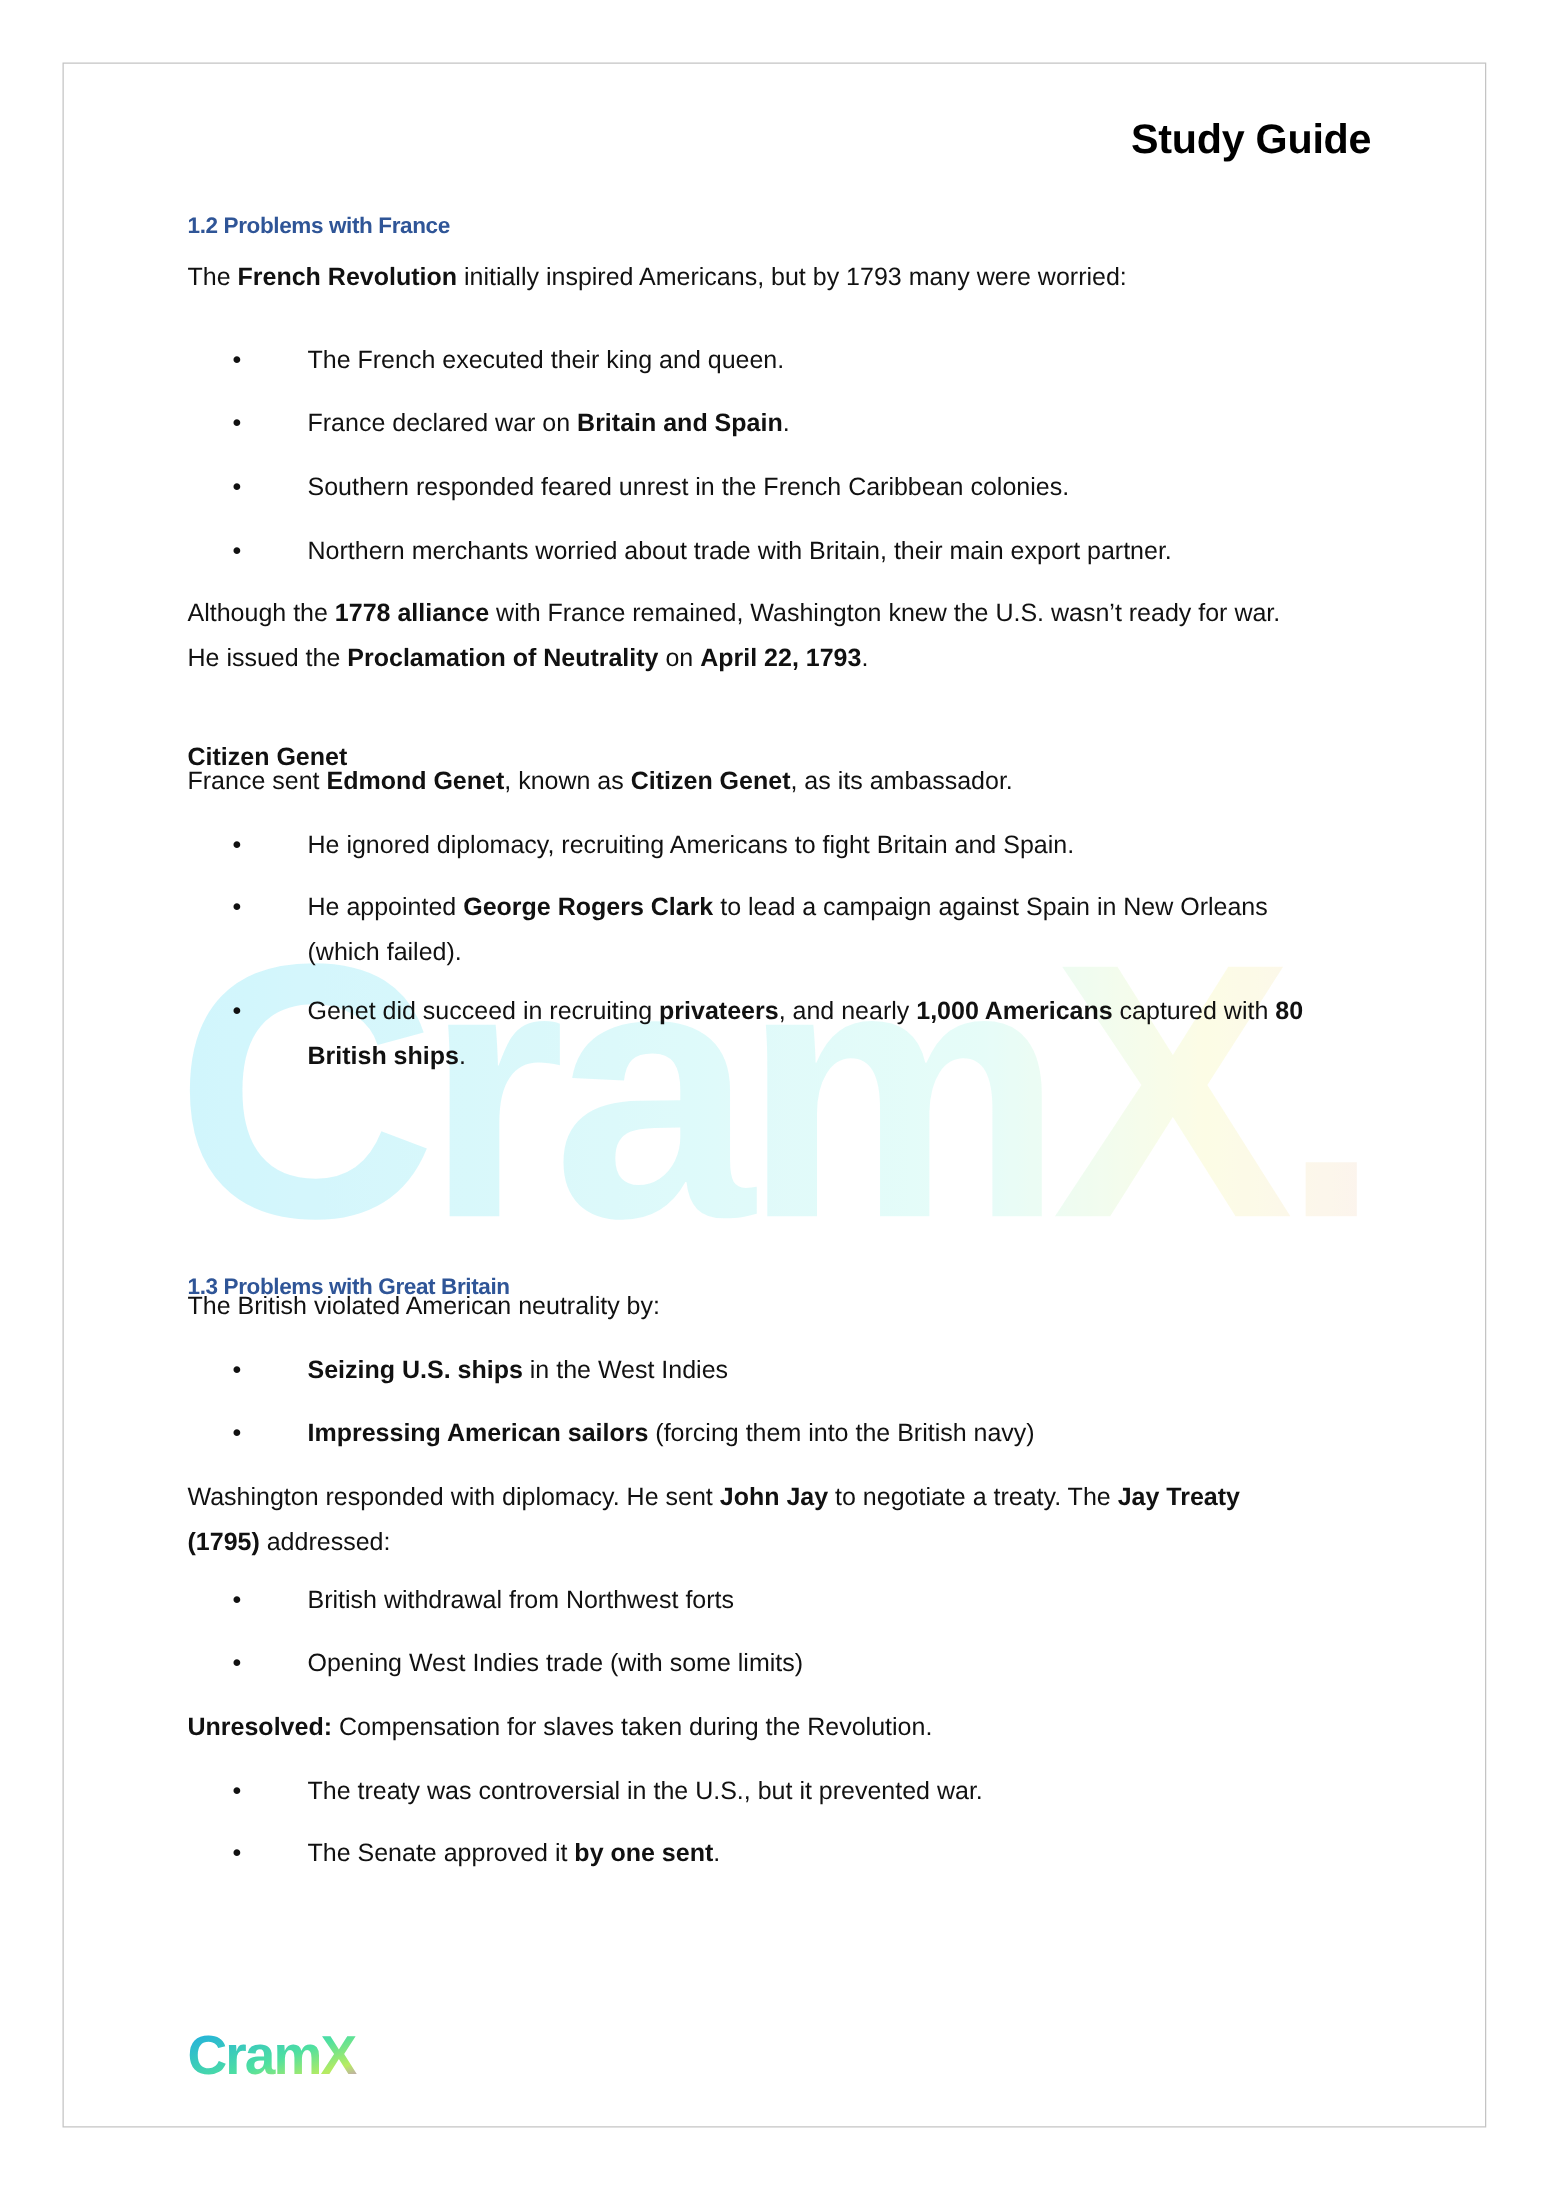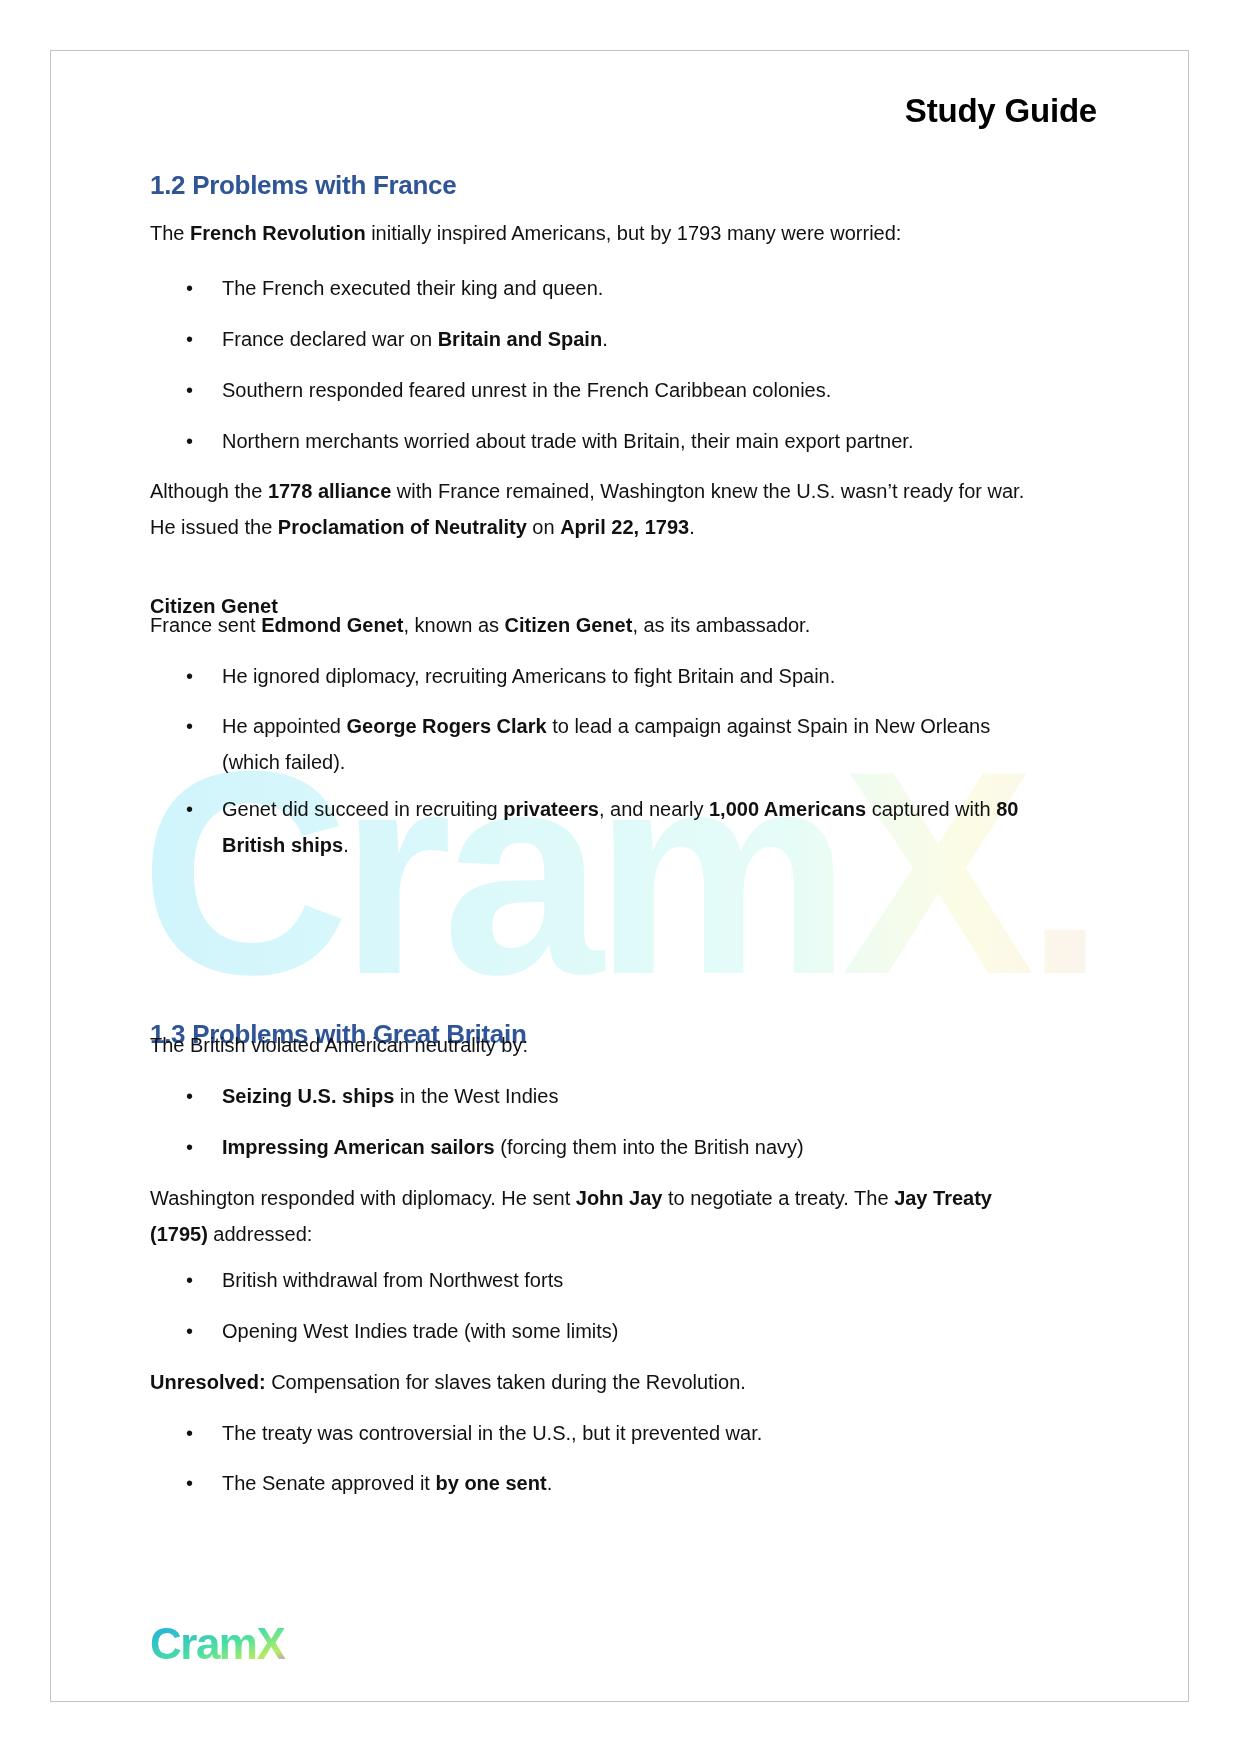--- a/index.html
+++ b/index.html
@@ -5,26 +5,26 @@
   html, body { margin: 0; padding: 0; background: #ffffff; }
   body { width: 1241px; height: 1754px; position: relative; overflow: hidden;
          font-family: "Liberation Sans", "DejaVu Sans", sans-serif; color: #111111; }
   .page { position: absolute; left: 50px; top: 50px; width: 1139px; height: 1652px;
           border: 1px solid #c4c4c4; box-sizing: border-box; background: #ffffff; }
   .watermark { position: absolute; left: 150px; top: 748px; width: 940px; height: 245px;
                pointer-events: none; z-index: 0; }
   .doc-title { position: absolute; right: 140px; top: 88px; font-size: 33px; font-weight: bold;
                color: #000; margin: 4px; letter-spacing: -0.2px; }
   .section-heading { position: absolute; left: 150px; font-family: "Liberation Sans", sans-serif;
-               font-size: 26px; font-weight: bold; color: #2f5597; margin: 0; letter-spacing: -0.3px; z-index: 1; }
+               font-size: 18px; font-weight: bold; color: #2f5597; margin: 0; letter-spacing: -0.3px; z-index: 1; }
   .para { position: absolute; left: 150px; width: 930px; font-size: 20px; line-height: 36px; margin: 0; z-index: 1; }
   .para b { font-weight: bold; }
   .bullet { position: absolute; left: 150px; width: 930px; font-size: 20px; line-height: 36px; margin: 0; z-index: 1; }
   .bullet .dot { position: absolute; left: 36px; top: 0; }
-  .bullet .txt { display: block; margin-left: 72px; }
+  .bullet .txt { display: block; margin-left: 96px; }
   .subhead { position: absolute; left: 150px; font-size: 20px; font-weight: bold; margin: 0; z-index: 1; }
   .footer-logo { position: absolute; left: 150px; top: 1617px; width: 150px; height: 50px; z-index: 1; }
 </style>
 </head>
 <body>
 
 <div class="page"></div>
 
 <svg class="watermark" viewBox="0 0 940 245" xmlns="http://www.w3.org/2000/svg">
   <defs>
@@ -35,21 +35,21 @@
       <stop offset="1" stop-color="#f7d8f7"></stop>
     </linearGradient>
   </defs>
   <text x="-10" y="225" font-family="Liberation Sans, sans-serif" font-weight="bold" font-size="290" fill="url(#wm)" opacity="0.65" letter-spacing="-10">CramX.ai</text>
 </svg>
 
 <h1 class="doc-title">Study Guide</h1>
 
 <h2 class="section-heading" style="top:170px">1.2 Problems with France</h2>
 
-<p class="para" style="top:215px"><span>The </span><b>French Revolution</b><span> initially inspired Americans, but by 1793 many were worried:</span></p>
+<p class="para" style="top:204px"><span>The </span><b>French Revolution</b><span> initially inspired Americans, but by 1793 many were worried:</span></p>
 
 <div class="bullet" style="top:270px">
     <span class="dot">•</span>
     <span class="txt">The French executed their king and queen.</span>
   </div>
 <div class="bullet" style="top:321px">
     <span class="dot">•</span>
     <span class="txt"><span>France declared war on </span><b>Britain and Spain</b><span>.</span></span>
   </div>
 <div class="bullet" style="top:372px">

